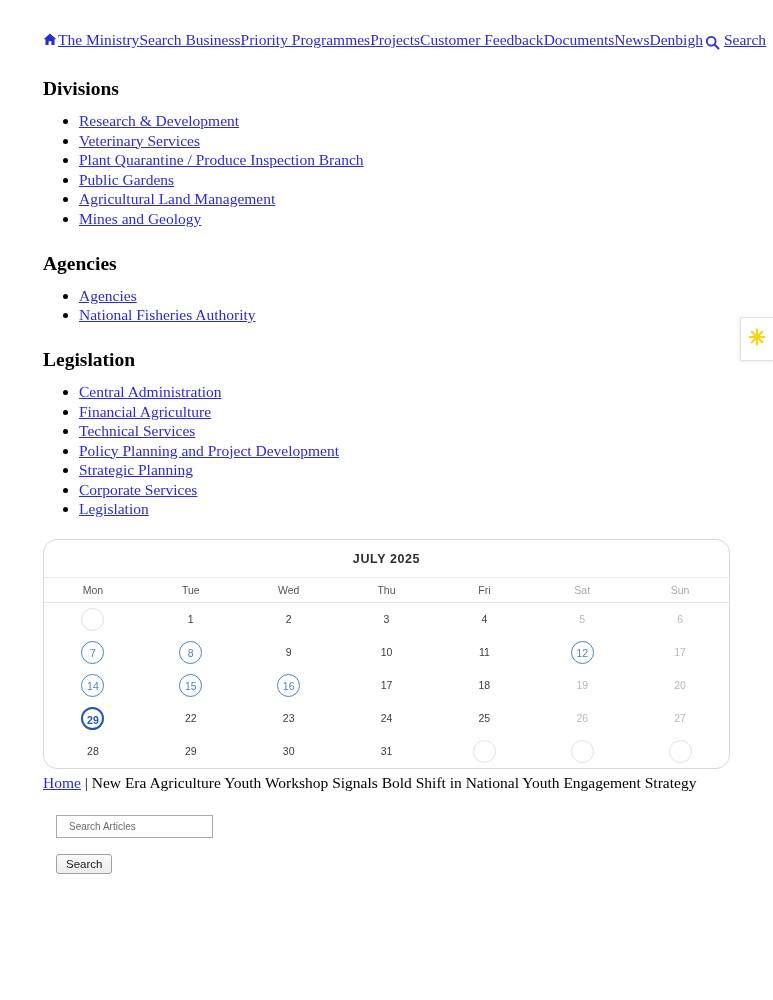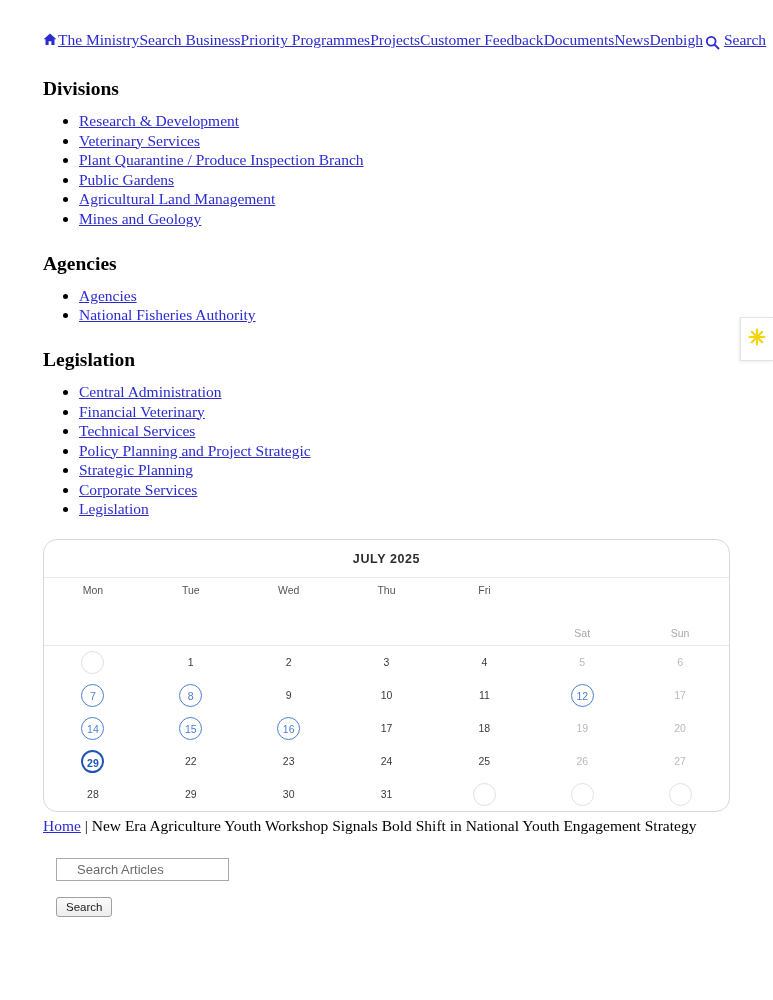--- a/index.html
+++ b/index.html
@@ -129,21 +129,21 @@
     justify-content: center;
     height: 33px;
     font-size: 10.5px;
     color: #4a4a4a;
   }
   .cal-dow {
     height: 24px;
     font-size: 10.5px;
     color: #555;
   }
-  .cal-dow.weekend { color: #a8a8a8; margin-top: 43px; }
+  .cal-dow.weekend { color: #a8a8a8; }
   .day {
     width: 23px;
     height: 23px;
     line-height: 23px;
     text-align: center;
     border-radius: 50%;
     font-size: 10.5px;
     color: #3b3b3b;
     box-sizing: border-box;
     display: inline-block;
@@ -168,22 +168,22 @@
 
   
   .search-form {
     margin-top: 22px;
     padding-left: 13px;
   }
   .search-input {
     width: 131px;
     height: 19px;
     font-family: "Liberation Sans", sans-serif;
-    font-size: 13px;
-    padding: 1px 20px;
+    font-size: 10px;
+    padding: 1px 12px;
     border: 1px solid #a9a9a9;
     background: #fff;
     color: #333;
     box-sizing: content-box;
   }
   .search-input::placeholder { color: #6b6b6b; }
   .search-button {
     margin-top: 16px;
     font-family: "Liberation Sans", sans-serif;
     font-size: 11.5px;
@@ -238,23 +238,23 @@
 
   <h2 class="section-title">Agencies</h2>
   <ul class="linklist">
     <li><a href="#">Agencies</a></li>
     <li><a href="#">National Fisheries Authority</a></li>
   </ul>
 
   <h2 class="section-title">Legislation</h2>
   <ul class="linklist">
     <li><a href="#">Central Administration</a></li>
-    <li><a href="#">Financial Veterinary</a></li>
+    <li><a href="#">Financial Agriculture</a></li>
     <li><a href="#">Technical Services</a></li>
-    <li><a href="#">Policy Planning and Project Strategic</a></li>
+    <li><a href="#">Policy Planning and Project Development</a></li>
     <li><a href="#">Strategic Planning</a></li>
     <li><a href="#">Corporate Services</a></li>
     <li><a href="#">Legislation</a></li>
   </ul>
 
   <div class="calendar">
     <div class="cal-title">JULY 2025</div>
     <div class="cal-row cal-dow-row">
       <div class="cal-cell cal-dow">Mon</div>
       <div class="cal-cell cal-dow">Tue</div>

